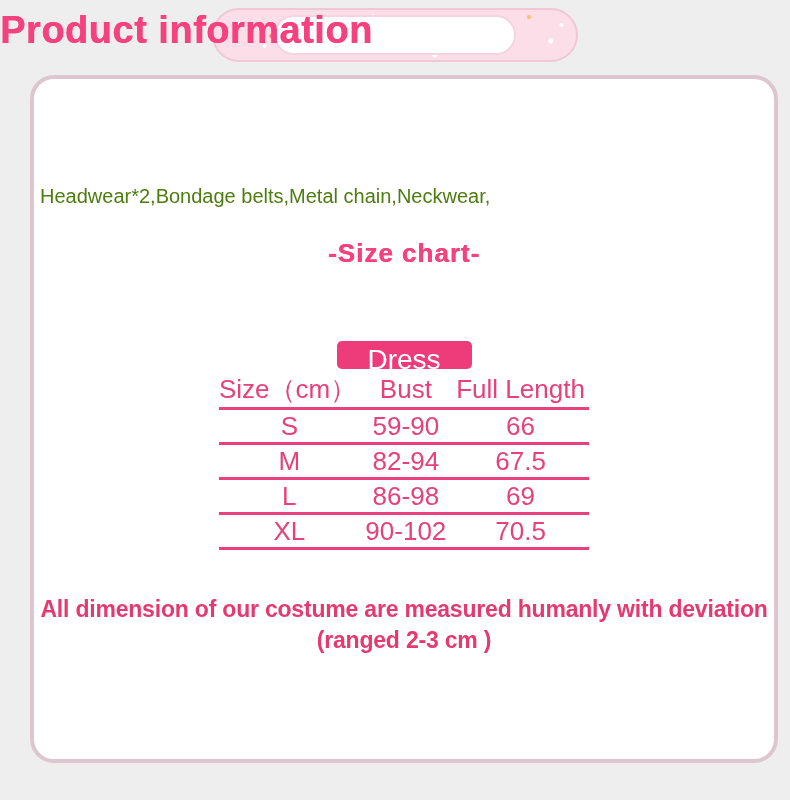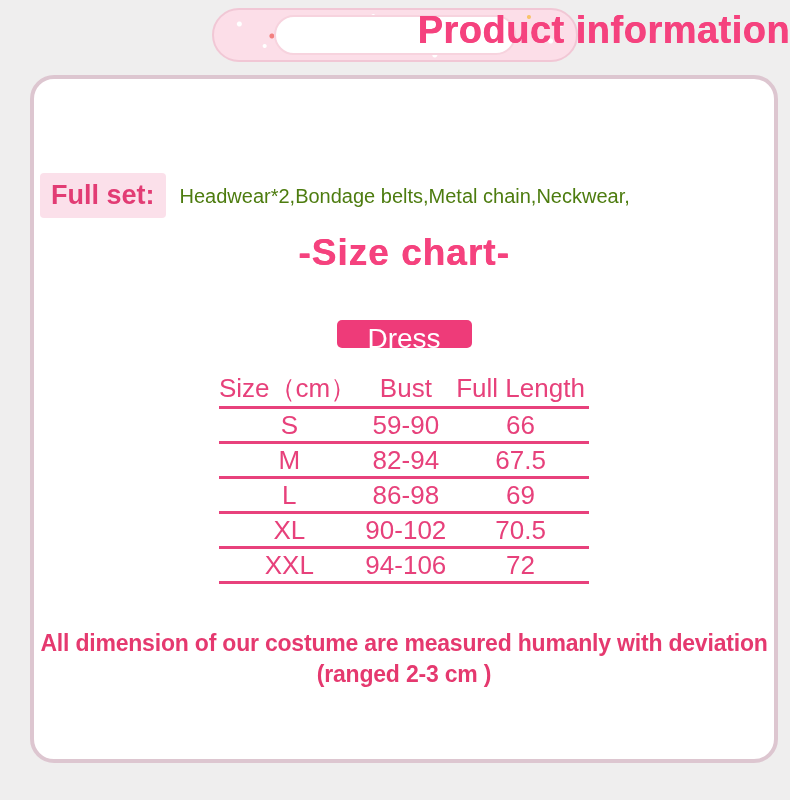--- a/index.html
+++ b/index.html
@@ -32,21 +32,21 @@
       radial-gradient(circle at 25% 64%,#f5a0b5 0 1.5px,transparent 2.5px),
       radial-gradient(circle at 87% 14%,#f8c36a 0 1.5px,transparent 2.5px);
   }
   .banner-pill-inner{
     position:absolute;left:50%;top:5px;transform:translateX(-50%);
     width:242px;height:40px;box-sizing:border-box;
     background:#fff;border:2px solid #f7d3de;border-radius:20px;
   }
   .banner-title{
     position:absolute;left:0;top:9px;width:790px;
-    text-align:right;white-space:nowrap;
+    text-align:left;white-space:nowrap;
     font-size:38px;font-weight:bold;letter-spacing:0.5px;
     color:#f5427e;
     text-shadow:0.5px 0 0 #f5427e;
   }
 
   
   .card{
     position:absolute;left:30px;top:75px;width:748px;height:688px;
     box-sizing:border-box;background:#fff;
     border:4px solid #ddc6d0;border-radius:24px;
@@ -59,35 +59,35 @@
     padding:3px 11px;
     font-size:27px;font-weight:bold;color:#e23c74;line-height:39px;
     white-space:nowrap;
   }
   .full-set-text{color:#4d7c0f;font-size:20px;}
   .full-set-text .line{line-height:46px;white-space:nowrap;}
 
   
   .size-title{
     margin-top:14px;text-align:center;
-    font-size:37px;font-weight:bold;letter-spacing:1px;
+    font-size:26px;font-weight:bold;letter-spacing:1px;
     color:#f5427e;line-height:40px;
     text-shadow:0.5px 0 0 #f5427e;
   }
 
   
   .dress-box{
-    margin:47px auto 0;width:135px;height:28px;
+    margin:68px auto 0;width:135px;height:28px;
     background:#ee3b79;border-radius:5px;
     color:#ffffff;font-size:28px;line-height:38px;text-align:center;
   }
 
   
   table.size-table{
-    margin:23px auto 0;width:370px;border-collapse:collapse;
+    margin:3px auto 0;width:370px;border-collapse:collapse;
     color:#e7417b;font-size:26px;
   }
   table.size-table th,table.size-table td{
     height:32px;padding:0;border-bottom:3px solid #e8417c;
     font-weight:normal;text-align:center;
   }
   table.size-table th.col-size{text-align:left;white-space:nowrap;}
   table.size-table col.c1{width:38%;}
   table.size-table col.c2{width:25%;}
   table.size-table col.c3{width:37%;}
@@ -108,21 +108,20 @@
   <div class="banner">
     <div class="banner-pill">
       <div class="banner-pill-inner"></div>
     </div>
     <div class="banner-title">Product information</div>
   </div>
 
   <div class="card">
 
     <div class="full-set">
-      <span class="full-set-label">Full set:</span>
       <div class="full-set-text">
         <div class="line">Headwear*2,Bondage belts,Metal chain,Neckwear,</div>
       </div>
     </div>
 
     <div class="size-title">-Size chart-</div>
 
     <div class="dress-box">Dress</div>
 
     <table class="size-table">
@@ -152,25 +151,20 @@
         <tr>
           <td>L</td>
           <td>86-98</td>
           <td>69</td>
         </tr>
         <tr>
           <td>XL</td>
           <td>90-102</td>
           <td>70.5</td>
         </tr>
-        <tr>
-          <td>XXL</td>
-          <td>94-106</td>
-          <td>72</td>
-        </tr>
       </tbody>
     </table>
 
     <div class="note">
       <div class="line">All dimension of our costume are measured humanly with deviation</div>
       <div class="line">(ranged 2-3 cm )</div>
     </div>
 
   </div>
 </div>

